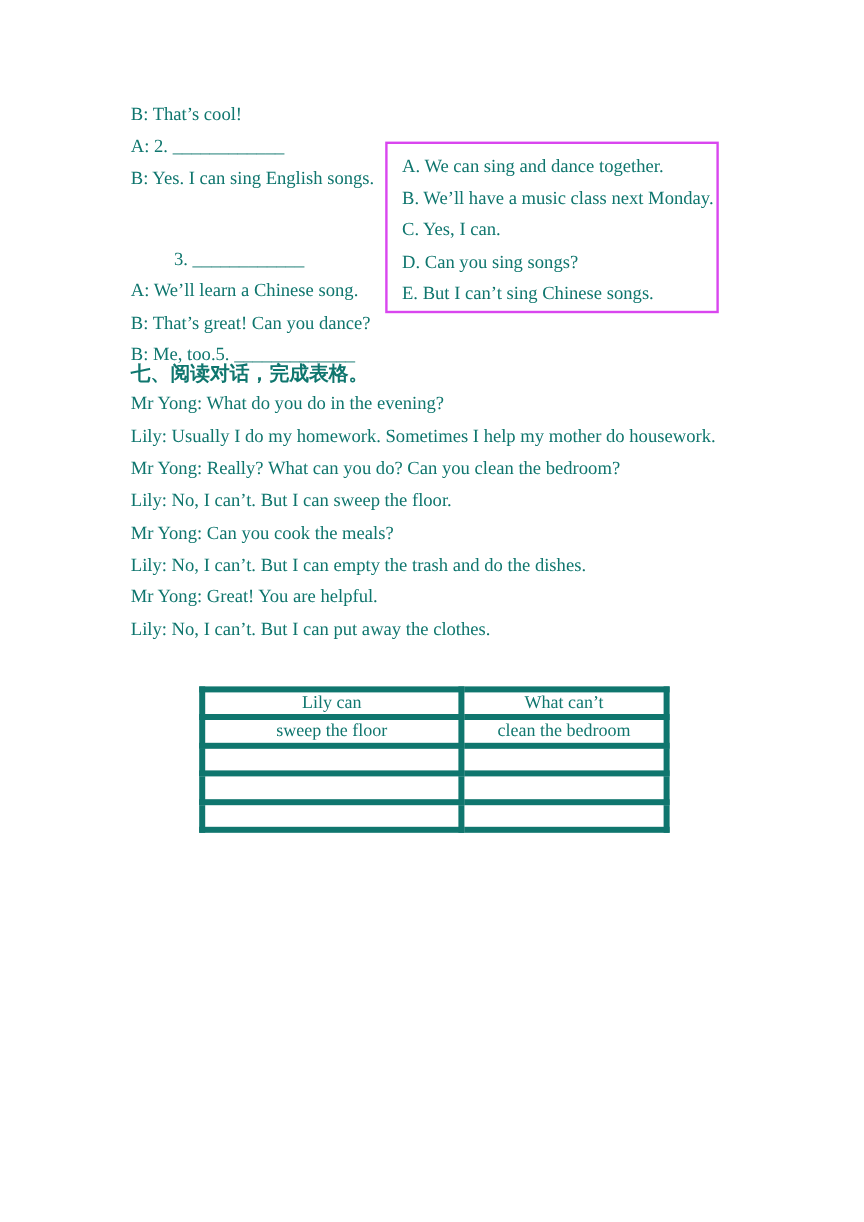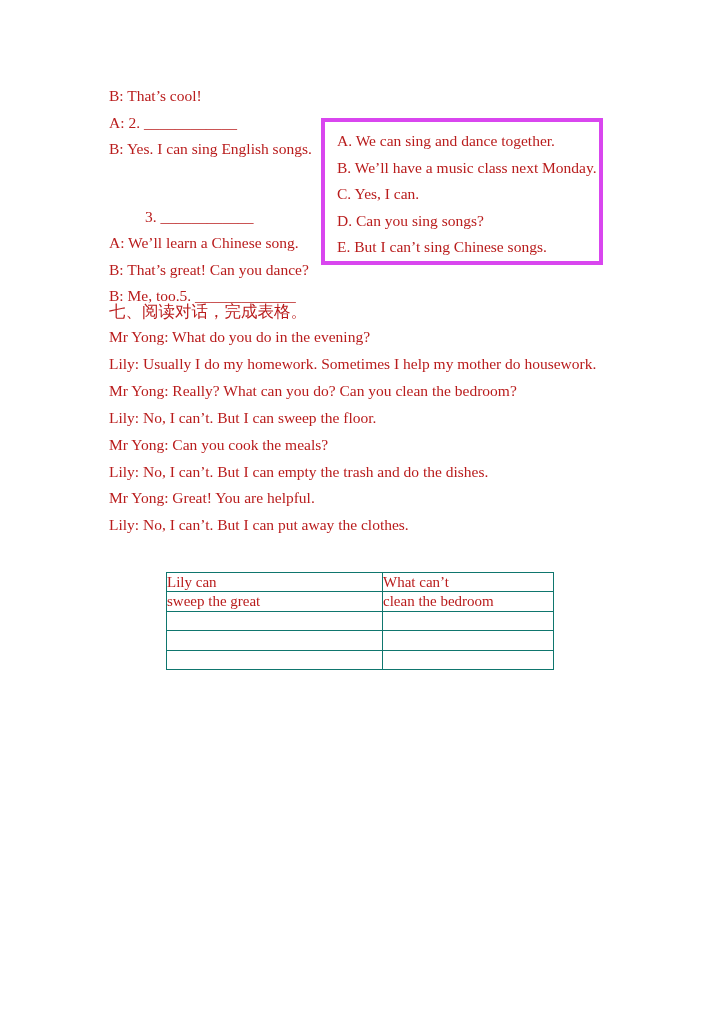--- a/index.html
+++ b/index.html
@@ -6,69 +6,69 @@
     margin: 0;
     padding: 0;
     background: #ffffff;
   }
   .page {
     position: relative;
     width: 720px;
     height: 748px;
     background: #ffffff;
     font-family: "Liberation Serif", serif;
-    color: #b91c1c;
+    color: #0f766e;
     overflow: hidden;
   }
   .abs { position: absolute; }
 
   
   .top-dialogue { left: 109px; top: 83px; width: 230px; }
   .top-dialogue .dlg-line {
     font-size: 15.5px;
     line-height: 26.5px;
     white-space: pre;
   }
   .top-dialogue .indent { padding-left: 36px; margin-top: 41px; }
 
   .options-box {
     left: 321px; top: 118px;
     width: 262px; height: 126px;
-    border: 4px solid #d946ef;
+    border: 2px solid #d946ef;
     padding: 6px 0 7px 12px;
   }
   .options-box .opt-line {
     font-size: 15.5px;
     line-height: 26.6px;
     white-space: pre;
   }
 
   
   .ex7-heading {
     left: 109px; top: 301px;
     font-size: 16.5px;
-    font-weight: 400;
+    font-weight: 700;
   }
   .ex7-dialogue { left: 109px; top: 324px; width: 510px; }
   .ex7-dialogue .dlg-line {
     font-size: 15.5px;
     line-height: 26.9px;
     white-space: pre;
   }
 
   .chores-table {
     left: 166px; top: 572px;
     border-collapse: collapse;
     table-layout: fixed;
   }
   .chores-table th, .chores-table td {
-    border: 1px solid #0f766e;
+    border: 5px solid #0f766e;
     font-size: 15px;
     font-weight: 400;
-    text-align: left;
+    text-align: center;
     vertical-align: middle;
     height: 18.4px;
     padding: 0;
     overflow: hidden;
   }
 
   
   .answers-title {
     left: 110px; top: 771px;
     width: 500px;
@@ -139,21 +139,21 @@
     <colgroup>
       <col style="width:216px">
       <col style="width:171px">
     </colgroup>
     <tbody>
       <tr>
         <th>Lily can</th>
         <th>What can’t</th>
       </tr>
       <tr>
-        <td>sweep the great</td>
+        <td>sweep the floor</td>
         <td>clean the bedroom</td>
       </tr>
       <tr>
         <td></td>
         <td></td>
       </tr>
       <tr>
         <td></td>
         <td></td>
       </tr>

